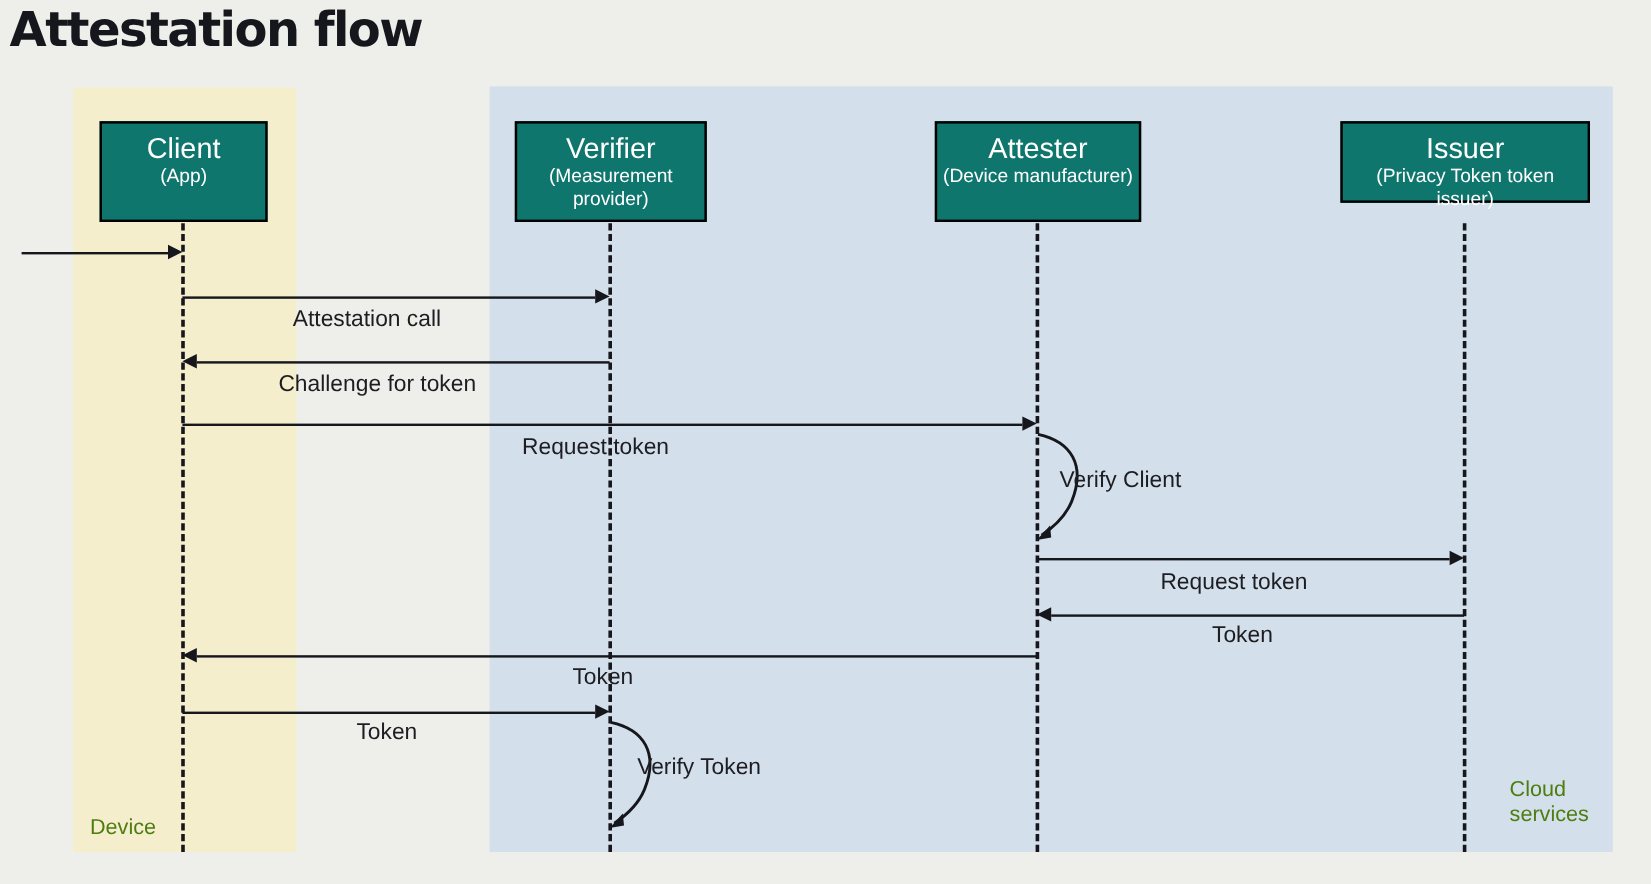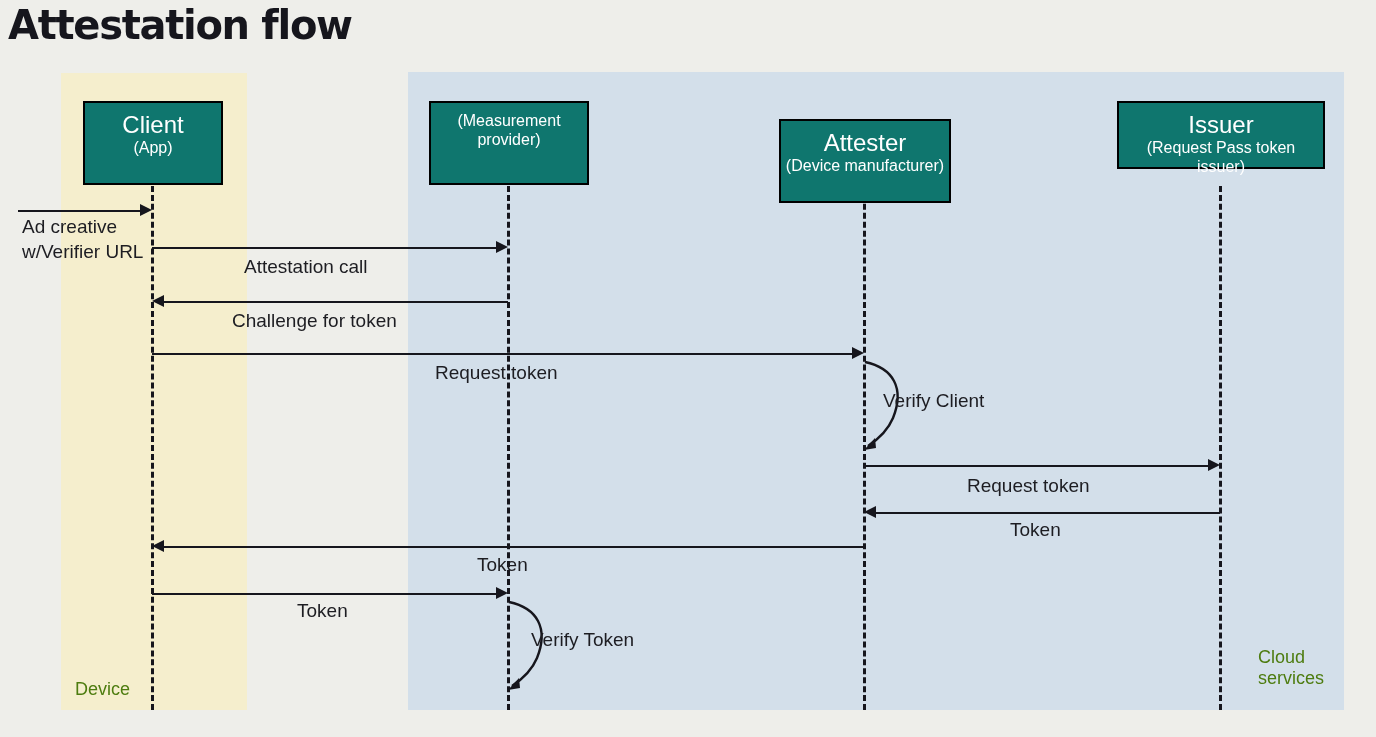--- a/index.html
+++ b/index.html
@@ -158,36 +158,36 @@
   <div class="lifeline" style="left:507px; top:186px; height:524px;"></div>
   <div class="lifeline" style="left:863px; top:186px; height:524px;"></div>
   <div class="lifeline" style="left:1219px; top:186px; height:524px;"></div>
 
   <div class="actor-box" style="left:83px; top:101px; width:140px; height:84px;">
     <span class="actor-name">Client</span>
     <span class="actor-sub">(App)</span>
   </div>
 
   <div class="actor-box" style="left:429px; top:101px; width:160px; height:84px;">
+    <span class="actor-name">Verifier</span>
     <span class="actor-sub">(Measurement provider)</span>
   </div>
 
-  <div class="actor-box" style="left:779px; top:101px; width:172px; height:84px;margin-top:18px;">
+  <div class="actor-box" style="left:779px; top:101px; width:172px; height:84px;">
     <span class="actor-name">Attester</span>
     <span class="actor-sub">(Device manufacturer)</span>
   </div>
 
   <div class="actor-box" style="left:1117px; top:101px; width:208px; height:68px;">
     <span class="actor-name">Issuer</span>
-    <span class="actor-sub">(Request Pass token issuer)</span>
+    <span class="actor-sub">(Privacy Token token issuer)</span>
   </div>
 
   <div class="msg-line" style="left:18px; top:210px; width:122px;"></div>
   <div class="arrowhead right" style="left:140px; top:204px;"></div>
-  <div class="msg-label multiline" style="left:22px; top:214px; width:126px;">Ad creative w/Verifier URL</div>
 
   <div class="msg-line" style="left:152px; top:247px; width:344px;"></div>
   <div class="arrowhead right" style="left:496px; top:241px;"></div>
   <div class="msg-label" style="left:244px; top:256px;">Attestation call</div>
 
   <div class="msg-line" style="left:164px; top:301px; width:344px;"></div>
   <div class="arrowhead left" style="left:152px; top:295px;"></div>
   <div class="msg-label" style="left:232px; top:310px;">Challenge for token</div>
 
   <div class="msg-line" style="left:152px; top:353px; width:700px;"></div>

